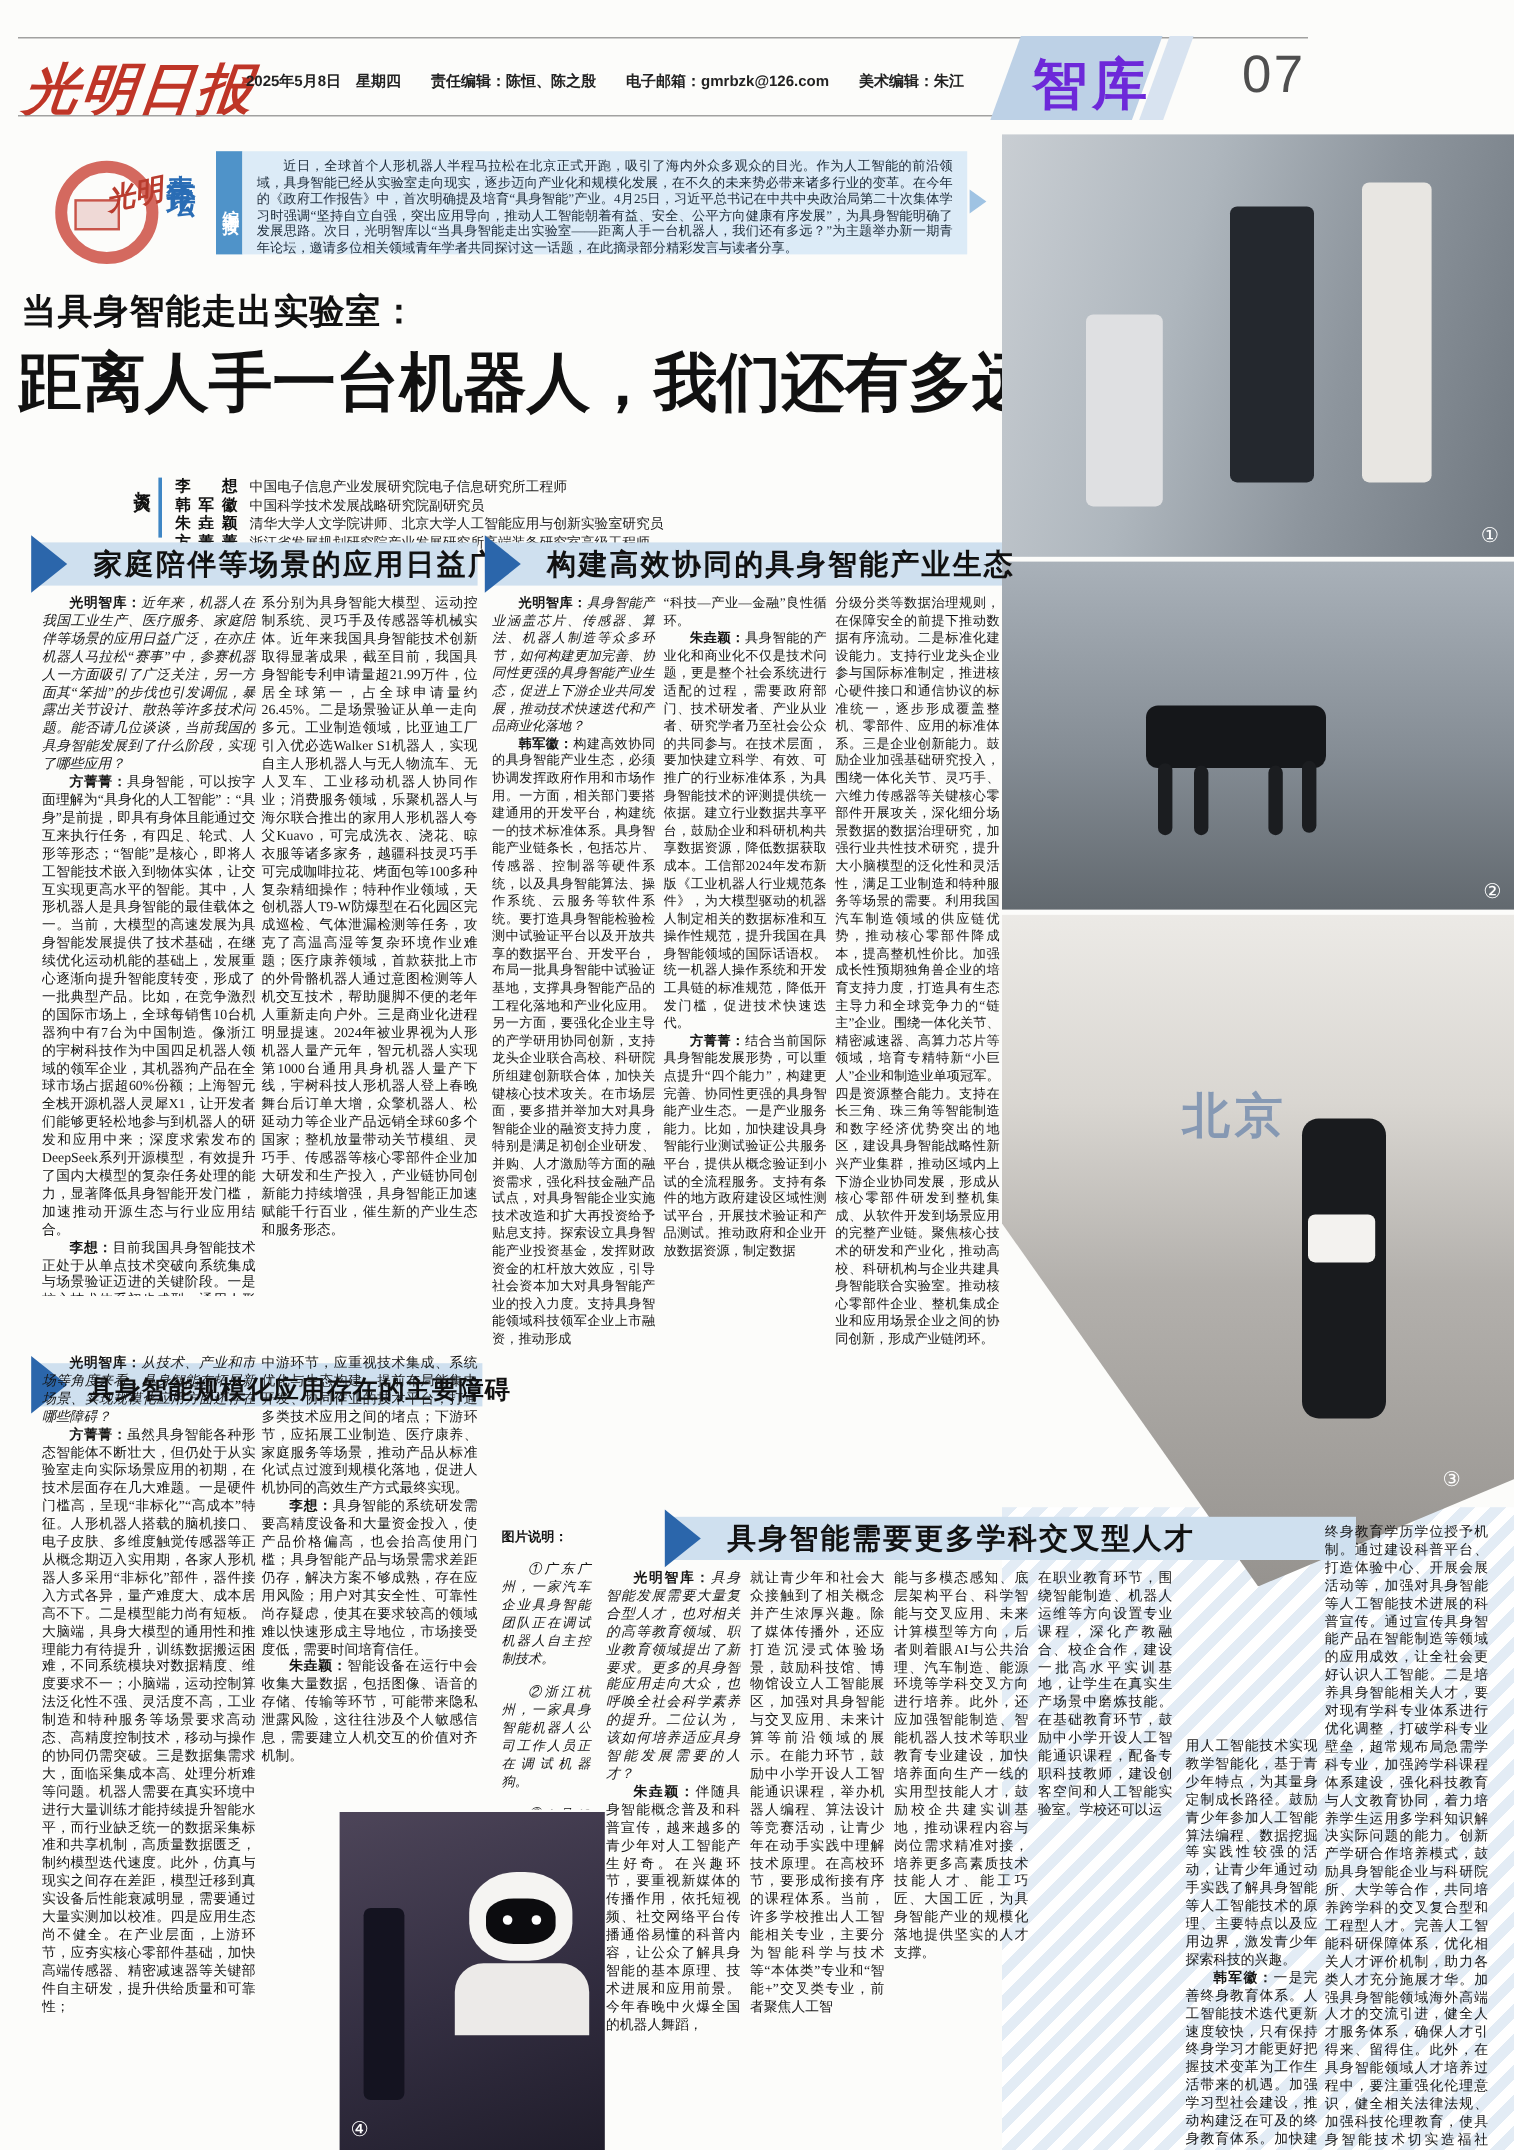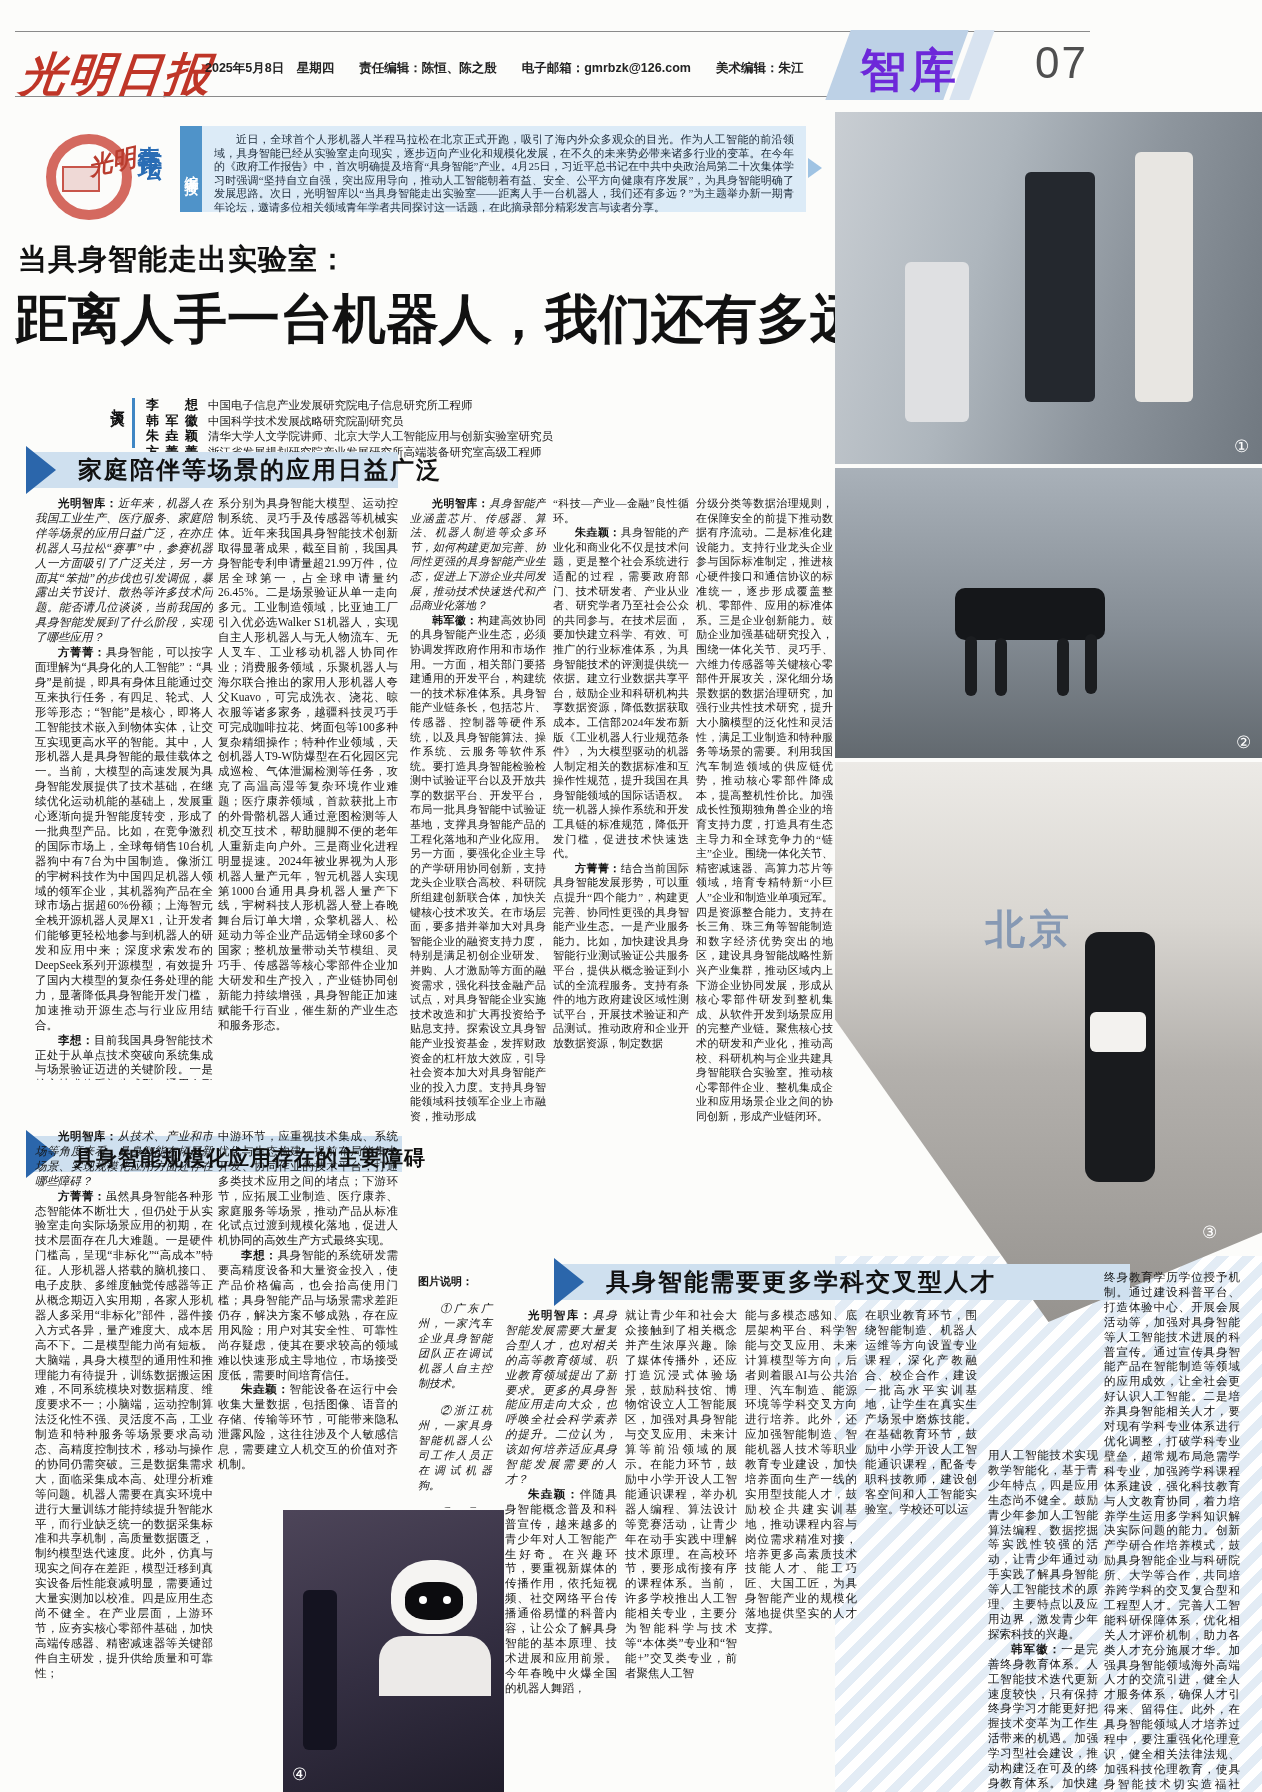--- a/index.html
+++ b/index.html
@@ -176,20 +176,24 @@
   <div class="col" style="left:35px;top:1129px;width:178px;height:660px;">
       <p class="q"><span class="spk">光明智库：</span>从技术、产业和市场等角度来看，具身智能在拓展新场景、实现规模化应用方面还存在哪些障碍？</p>
       <p><span class="spk">方菁菁：</span>虽然具身智能各种形态智能体不断壮大，但仍处于从实验室走向实际场景应用的初期，在技术层面存在几大难题。一是硬件门槛高，呈现“非标化”“高成本”特征。人形机器人搭载的脑机接口、电子皮肤、多维度触觉传感器等正从概念期迈入实用期，各家人形机器人多采用“非标化”部件，器件接入方式各异，量产难度大、成本居高不下。二是模型能力尚有短板。大脑端，具身大模型的通用性和推理能力有待提升，训练数据搬运困难，不同系统模块对数据精度、维度要求不一；小脑端，运动控制算法泛化性不强、灵活度不高，工业制造和特种服务等场景要求高动态、高精度控制技术，移动与操作的协同仍需突破。三是数据集需求大，面临采集成本高、处理分析难等问题。机器人需要在真实环境中进行大量训练才能持续提升智能水平，而行业缺乏统一的数据采集标准和共享机制，高质量数据匮乏，制约模型迭代速度。此外，仿真与现实之间存在差距，模型迁移到真实设备后性能衰减明显，需要通过大量实测加以校准。四是应用生态尚不健全。在产业层面，上游环节，应夯实核心零部件基础，加快高端传感器、精密减速器等关键部件自主研发，提升供给质量和可靠性；</p>
     </div>
   <div class="col" style="left:218px;top:1129px;width:180px;height:372px;">
       <p class="cont">中游环节，应重视技术集成、系统优化与生态构建，提前布局能集中开发、协同作业的技术平台，打通多类技术应用之间的堵点；下游环节，应拓展工业制造、医疗康养、家庭服务等场景，推动产品从标准化试点过渡到规模化落地，促进人机协同的高效生产方式最终实现。</p>
       <p><span class="spk">李想：</span>具身智能的系统研发需要高精度设备和大量资金投入，使产品价格偏高，也会抬高使用门槛；具身智能产品与场景需求差距仍存，解决方案不够成熟，存在应用风险；用户对其安全性、可靠性尚存疑虑，使其在要求较高的领域难以快速形成主导地位，市场接受度低，需要时间培育信任。</p>
       <p><span class="spk">朱垚颖：</span>智能设备在运行中会收集大量数据，包括图像、语音的存储、传输等环节，可能带来隐私泄露风险，这往往涉及个人敏感信息，需要建立人机交互的价值对齐机制。</p>
     </div>
 
+  <div class="sec-h" style="left:408px;top:452px;width:427px;">
+    <span class="arrow"></span>
+    <span class="t">构建高效协同的具身智能产业生态</span>
+  </div>
   <div class="col s3col" style="left:410px;top:496px;width:136px;height:760px;">
       <p class="q"><span class="spk">光明智库：</span>具身智能产业涵盖芯片、传感器、算法、机器人制造等众多环节，如何构建更加完善、协同性更强的具身智能产业生态，促进上下游企业共同发展，推动技术快速迭代和产品商业化落地？</p>
       <p><span class="spk">韩军徽：</span>构建高效协同的具身智能产业生态，必须协调发挥政府作用和市场作用。一方面，相关部门要搭建通用的开发平台，构建统一的技术标准体系。具身智能产业链条长，包括芯片、传感器、控制器等硬件系统，以及具身智能算法、操作系统、云服务等软件系统。要打造具身智能检验检测中试验证平台以及开放共享的数据平台、开发平台，布局一批具身智能中试验证基地，支撑具身智能产品的工程化落地和产业化应用。另一方面，要强化企业主导的产学研用协同创新，支持龙头企业联合高校、科研院所组建创新联合体，加快关键核心技术攻关。在市场层面，要多措并举加大对具身智能企业的融资支持力度，特别是满足初创企业研发、并购、人才激励等方面的融资需求，强化科技金融产品试点，对具身智能企业实施技术改造和扩大再投资给予贴息支持。探索设立具身智能产业投资基金，发挥财政资金的杠杆放大效应，引导社会资本加大对具身智能产业的投入力度。支持具身智能领域科技领军企业上市融资，推动形成</p>
     </div>
   <div class="col s3col" style="left:553px;top:496px;width:136px;height:760px;">
       <p class="cont">“科技—产业—金融”良性循环。</p>
       <p><span class="spk">朱垚颖：</span>具身智能的产业化和商业化不仅是技术问题，更是整个社会系统进行适配的过程，需要政府部门、技术研发者、产业从业者、研究学者乃至社会公众的共同参与。在技术层面，要加快建立科学、有效、可推广的行业标准体系，为具身智能技术的评测提供统一依据。建立行业数据共享平台，鼓励企业和科研机构共享数据资源，降低数据获取成本。工信部2024年发布新版《工业机器人行业规范条件》，为大模型驱动的机器人制定相关的数据标准和互操作性规范，提升我国在具身智能领域的国际话语权。统一机器人操作系统和开发工具链的标准规范，降低开发门槛，促进技术快速迭代。</p>
       <p><span class="spk">方菁菁：</span>结合当前国际具身智能发展形势，可以重点提升“四个能力”，构建更完善、协同性更强的具身智能产业生态。一是产业服务能力。比如，加快建设具身智能行业测试验证公共服务平台，提供从概念验证到小试的全流程服务。支持有条件的地方政府建设区域性测试平台，开展技术验证和产品测试。推动政府和企业开放数据资源，制定数据</p>
     </div>
   <div class="col s3col" style="left:696px;top:496px;width:137px;height:760px;">
@@ -213,20 +217,20 @@
   <div class="col" style="left:745px;top:1308px;width:112px;height:482px;">
       <p class="cont">能与多模态感知、底层架构平台、科学智能与交叉应用、未来计算模型等方向，后者则着眼AI与公共治理、汽车制造、能源环境等学科交叉方向进行培养。此外，还应加强智能制造、智能机器人技术等职业教育专业建设，加快培养面向生产一线的实用型技能人才，鼓励校企共建实训基地，推动课程内容与岗位需求精准对接，培养更多高素质技术技能人才、能工巧匠、大国工匠，为具身智能产业的规模化落地提供坚实的人才支撑。</p>
     </div>
   <div class="col" style="left:625px;top:1308px;width:112px;height:482px;">
       <p class="cont">就让青少年和社会大众接触到了相关概念并产生浓厚兴趣。除了媒体传播外，还应打造沉浸式体验场景，鼓励科技馆、博物馆设立人工智能展区，加强对具身智能与交叉应用、未来计算等前沿领域的展示。在能力环节，鼓励中小学开设人工智能通识课程，举办机器人编程、算法设计等竞赛活动，让青少年在动手实践中理解技术原理。在高校环节，要形成衔接有序的课程体系。当前，许多学校推出人工智能相关专业，主要分为智能科学与技术等“本体类”专业和“智能+”交叉类专业，前者聚焦人工智</p>
     </div>
   <div class="col" style="left:865px;top:1308px;width:112px;height:482px;">
       <p class="cont">在职业教育环节，围绕智能制造、机器人运维等方向设置专业课程，深化产教融合、校企合作，建设一批高水平实训基地，让学生在真实生产场景中磨炼技能。在基础教育环节，鼓励中小学开设人工智能通识课程，配备专职科技教师，建设创客空间和人工智能实验室。学校还可以运</p>
     </div>
   <div class="col" style="left:988px;top:1448px;width:110px;height:342px;">
-      <p class="cont">用人工智能技术实现教学智能化，基于青少年特点，四是应用生态尚不健全。鼓励青少年参加人工智能算法编程、数据挖掘等实践性较强的活动，让青少年通过动手实践了解具身智能等人工智能技术的原理、主要特点以及应用边界，激发青少年探索科技的兴趣。</p>
+      <p class="cont">用人工智能技术实现教学智能化，基于青少年特点，为其量身定制成长路径。鼓励青少年参加人工智能算法编程、数据挖掘等实践性较强的活动，让青少年通过动手实践了解具身智能等人工智能技术的原理、主要特点以及应用边界，激发青少年探索科技的兴趣。</p>
       <p><span class="spk">韩军徽：</span>一是完善终身教育体系。人工智能技术迭代更新速度较快，只有保持终身学习才能更好把握技术变革为工作生活带来的机遇。加强学习型社会建设，推动构建泛在可及的终身教育体系。加快建设学分银行机制，探索建立</p>
     </div>
   <div class="col" style="left:1104px;top:1270px;width:136px;height:520px;">
       <p class="cont">终身教育学历学位授予机制。通过建设科普平台、打造体验中心、开展会展活动等，加强对具身智能等人工智能技术进展的科普宣传。通过宣传具身智能产品在智能制造等领域的应用成效，让全社会更好认识人工智能。二是培养具身智能相关人才，要对现有学科专业体系进行优化调整，打破学科专业壁垒，超常规布局急需学科专业，加强跨学科课程体系建设，强化科技教育与人文教育协同，着力培养学生运用多学科知识解决实际问题的能力。创新产学研合作培养模式，鼓励具身智能企业与科研院所、大学等合作，共同培养跨学科的交叉复合型和工程型人才。完善人工智能科研保障体系，优化相关人才评价机制，助力各类人才充分施展才华。加强具身智能领域海外高端人才的交流引进，健全人才服务体系，确保人才引得来、留得住。此外，在具身智能领域人才培养过程中，要注重强化伦理意识，健全相关法律法规、加强科技伦理教育，使具身智能技术切实造福社会。</p>
     </div>
 
 </div>
 
 </body></html>

